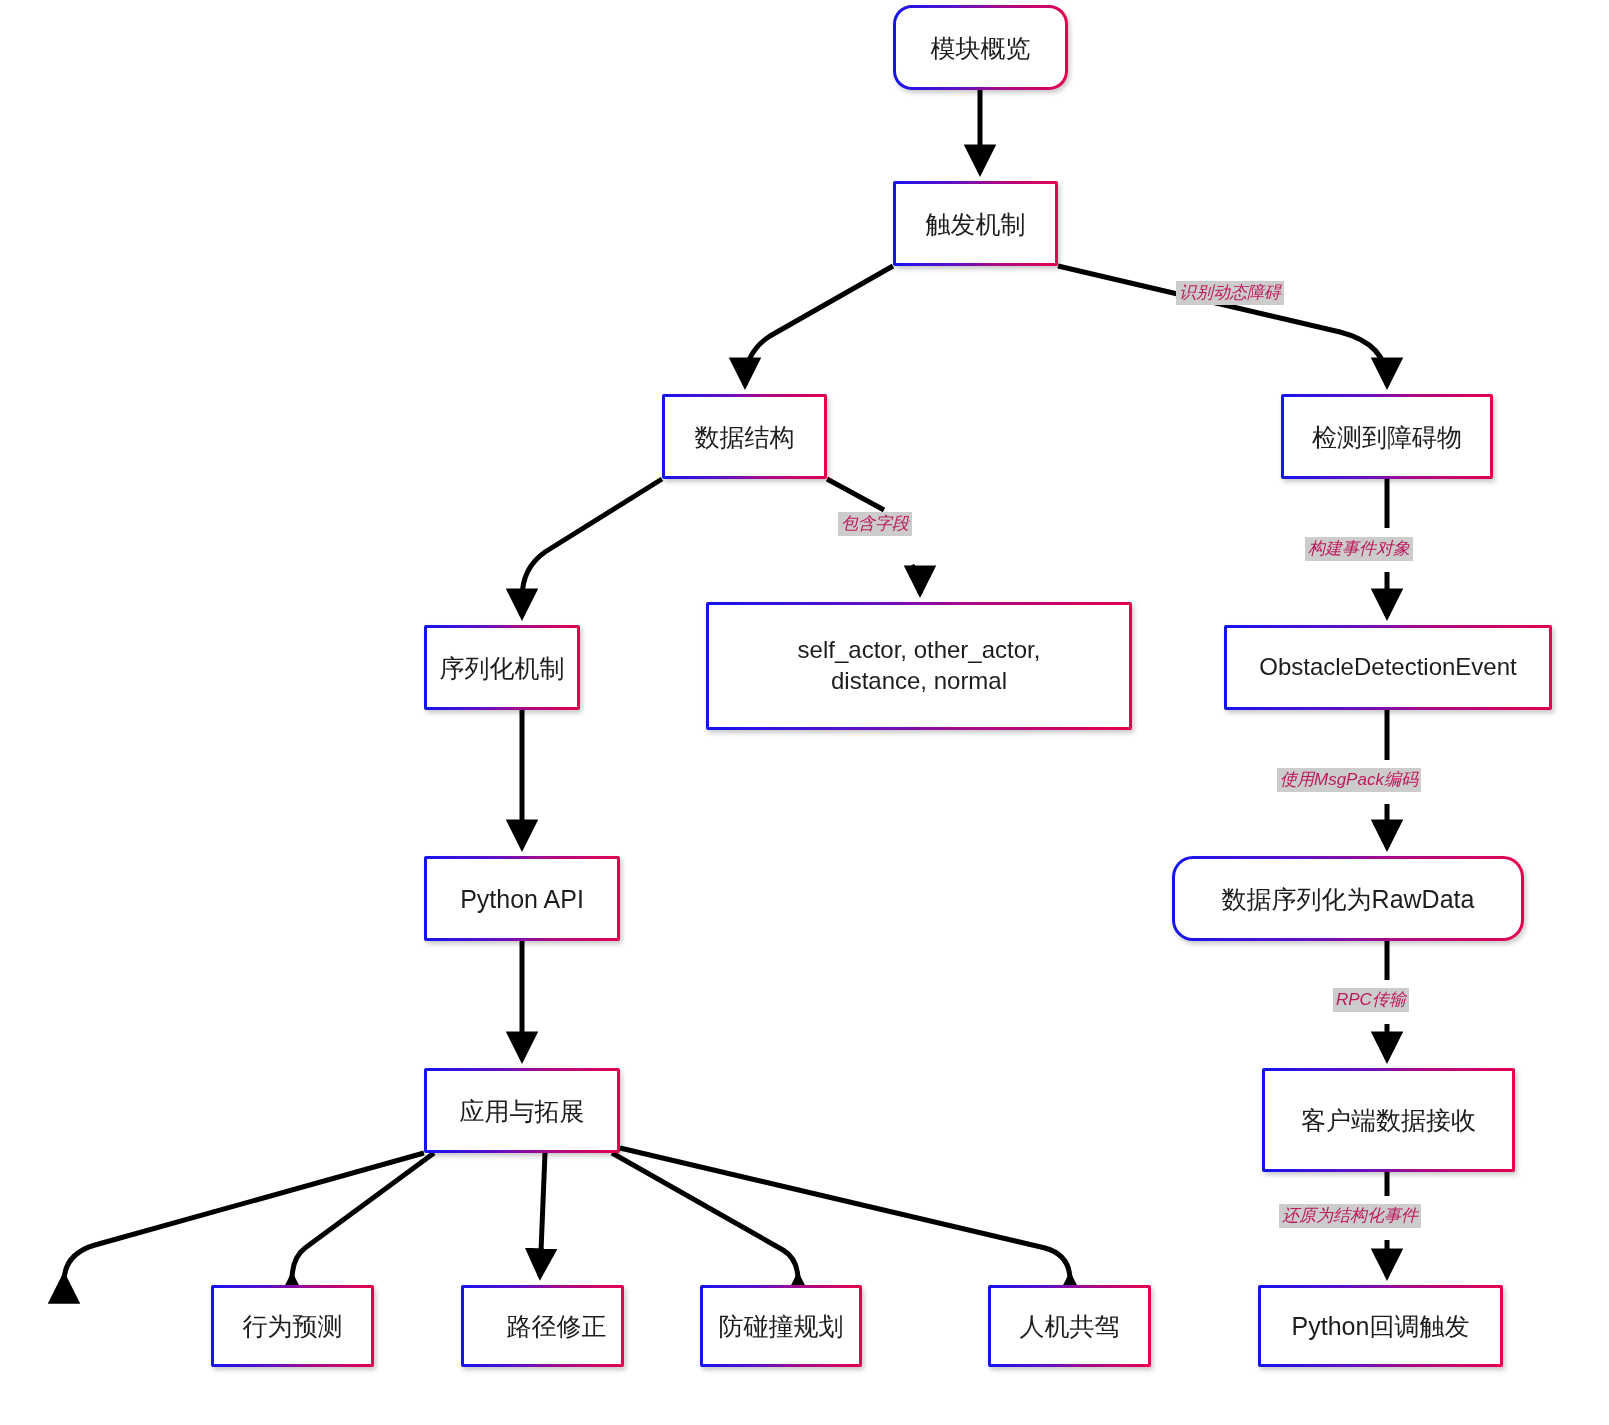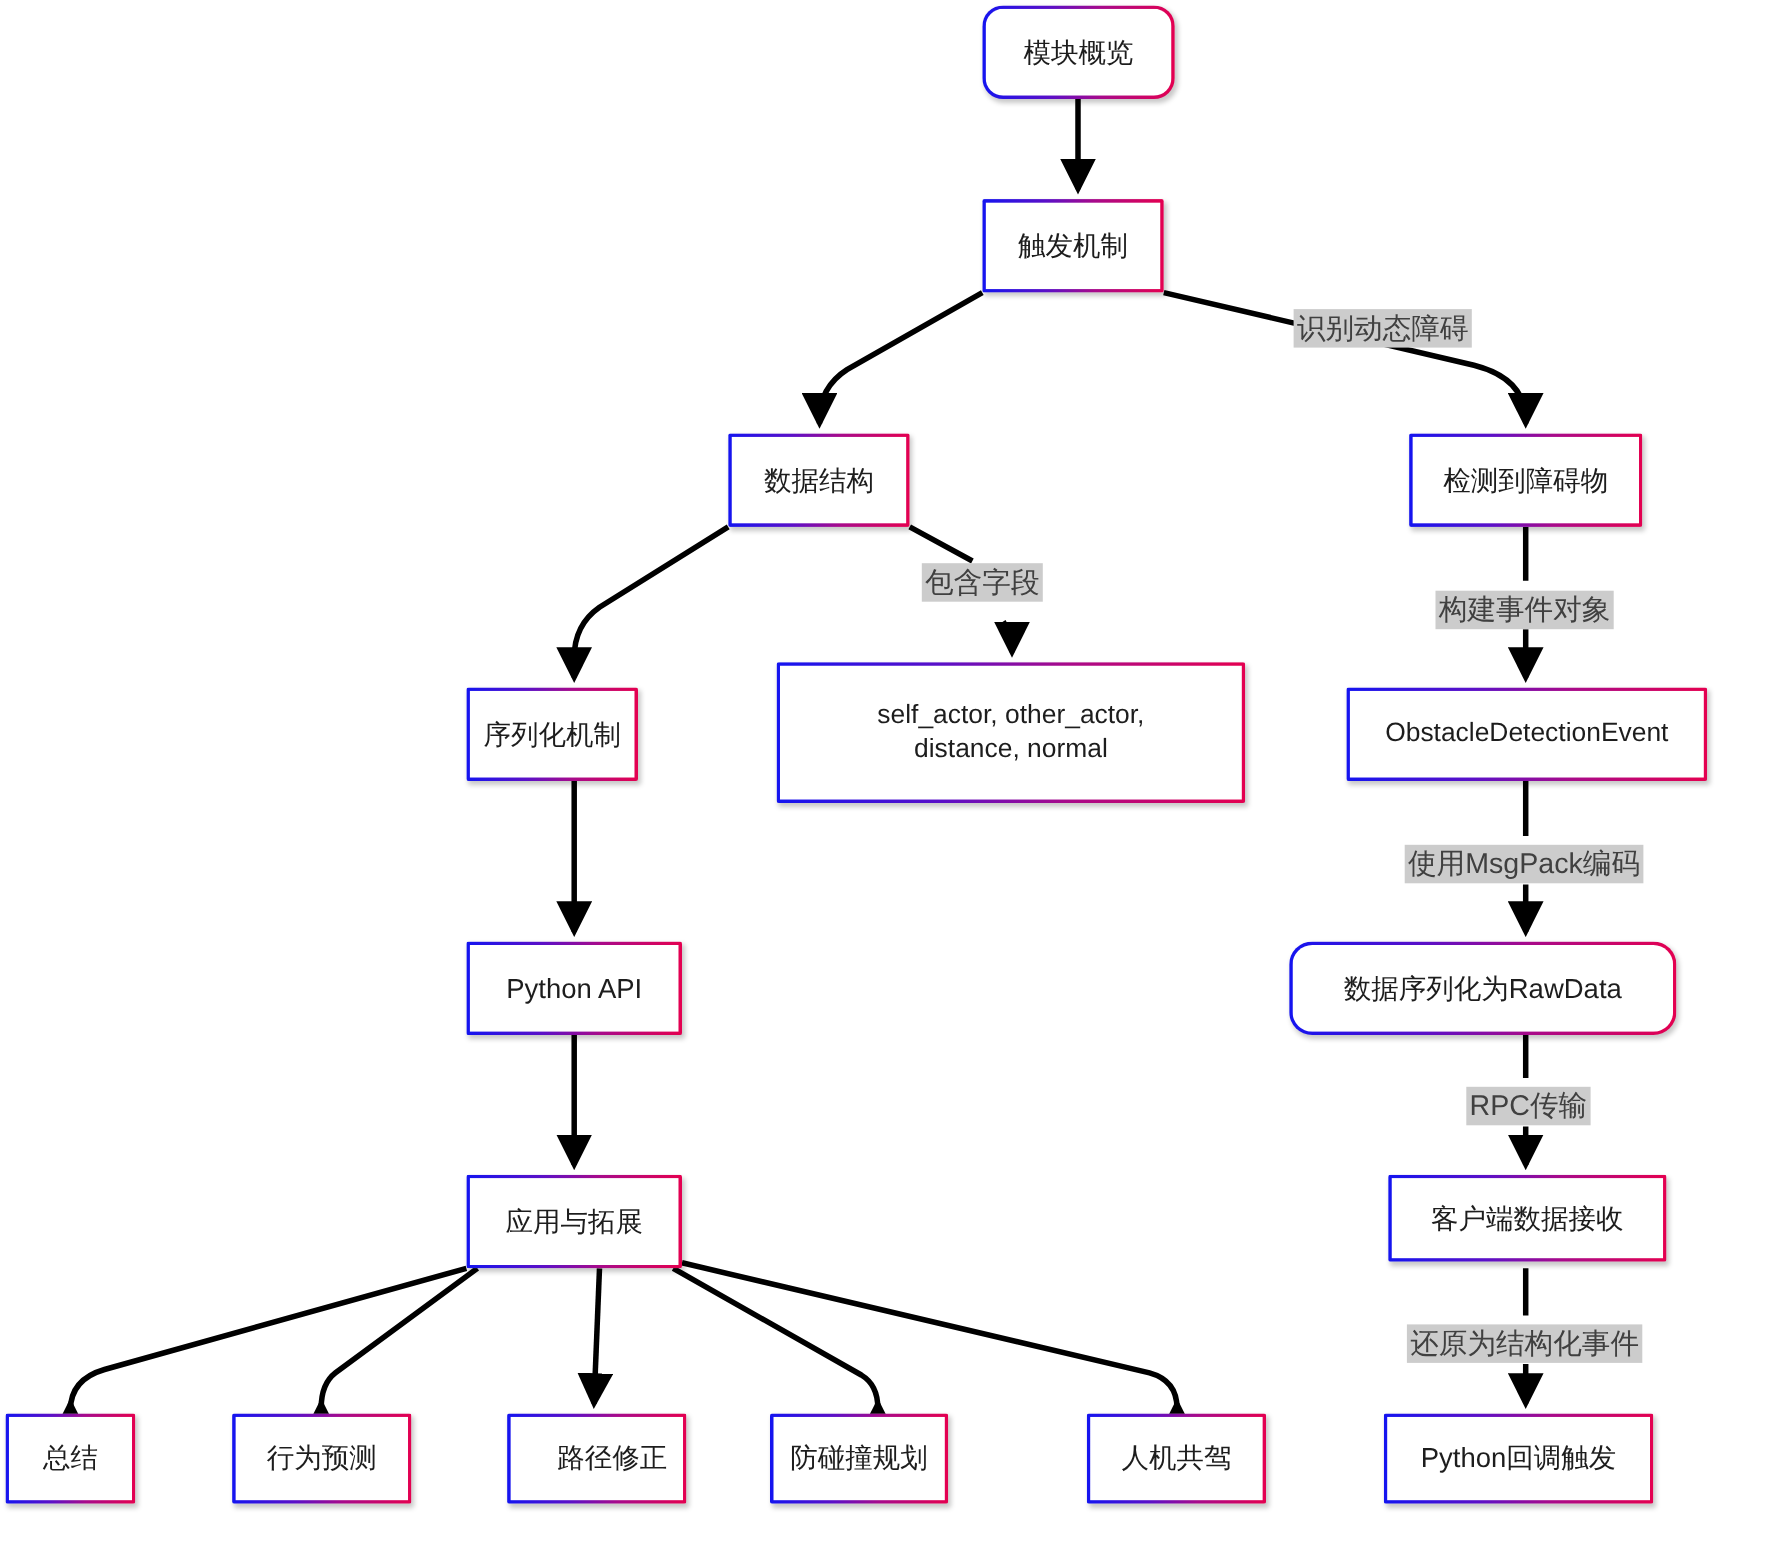--- a/index.html
+++ b/index.html
@@ -44,26 +44,27 @@
     color: #1d1d1d;
     font-size: 25px;
     line-height: 1.28;
     padding: 2px 10px;
     white-space: pre-line;
   }
   .node.small { font-size: 24px; }
   .edge-label {
     position: absolute;
     background: #cccccc;
-    color: #404040;
-    font-size: 26px;
+    color: #be185d;
+    font-size: 17px;
     line-height: 1.18;
     padding: 2px 3px;
     white-space: nowrap;
     box-sizing: border-box;
+    font-style: italic;
   }
 </style>
 </head>
 <body>
 
 <div id="canvas">
 
   <svg id="edges" viewBox="0 0 1609 1425" width="1609" height="1425" xmlns="http://www.w3.org/2000/svg">
     <defs>
       <marker id="arrow" viewBox="0 0 10 10" refX="8.5" refY="5" markerWidth="6.5" markerHeight="6.5" orient="auto-start-reverse">
@@ -120,23 +121,22 @@
   <div class="node" style="left:424px; top:625px; width:156px; height:85px;">序列化机制</div>
 
   <div class="node small" style="left:1224px; top:625px; width:328px; height:85px;">ObstacleDetectionEvent</div>
 
   <div class="node" style="left:424px; top:856px; width:196px; height:85px;">Python API</div>
 
   <div class="node" style="left:1172px; top:856px; width:352px; height:85px;border-radius:21px;">数据序列化为RawData</div>
 
   <div class="node" style="left:424px; top:1068px; width:196px; height:85px;">应用与拓展</div>
 
-  <div class="node" style="left:1262px; top:1068px; width:253px; height:79px;">客户端数据接收</div>
+  <div class="node" style="left:1262px; top:1068px; width:253px; height:104px;">客户端数据接收</div>
 
-  <div class="node" style="left:5px; top:1285px; width:118px; height:82px;">总结</div>
 
   <div class="node" style="left:211px; top:1285px; width:163px; height:82px;">行为预测</div>
 
   <div class="node" style="left:461px; top:1285px; width:163px; height:82px;padding-left:38px;">路径修正</div>
 
   <div class="node" style="left:700px; top:1285px; width:162px; height:82px;">防碰撞规划</div>
 
   <div class="node" style="left:988px; top:1285px; width:163px; height:82px;">人机共驾</div>
 
   <div class="node" style="left:1258px; top:1285px; width:245px; height:82px;">Python回调触发</div>

